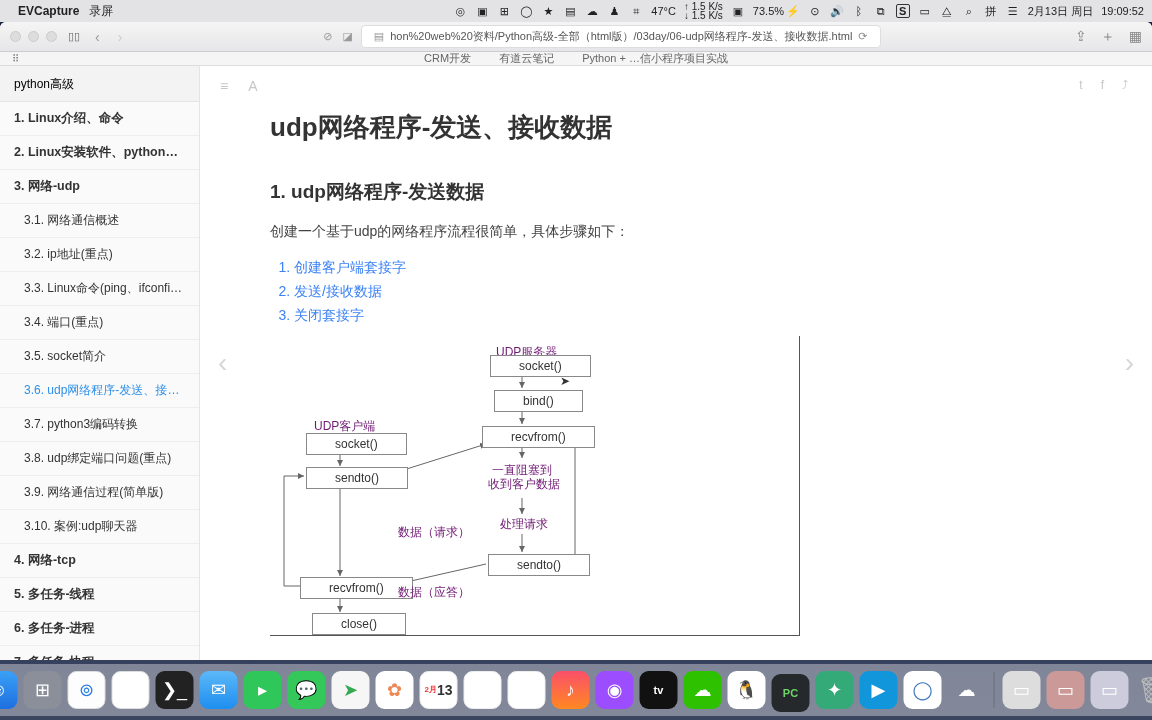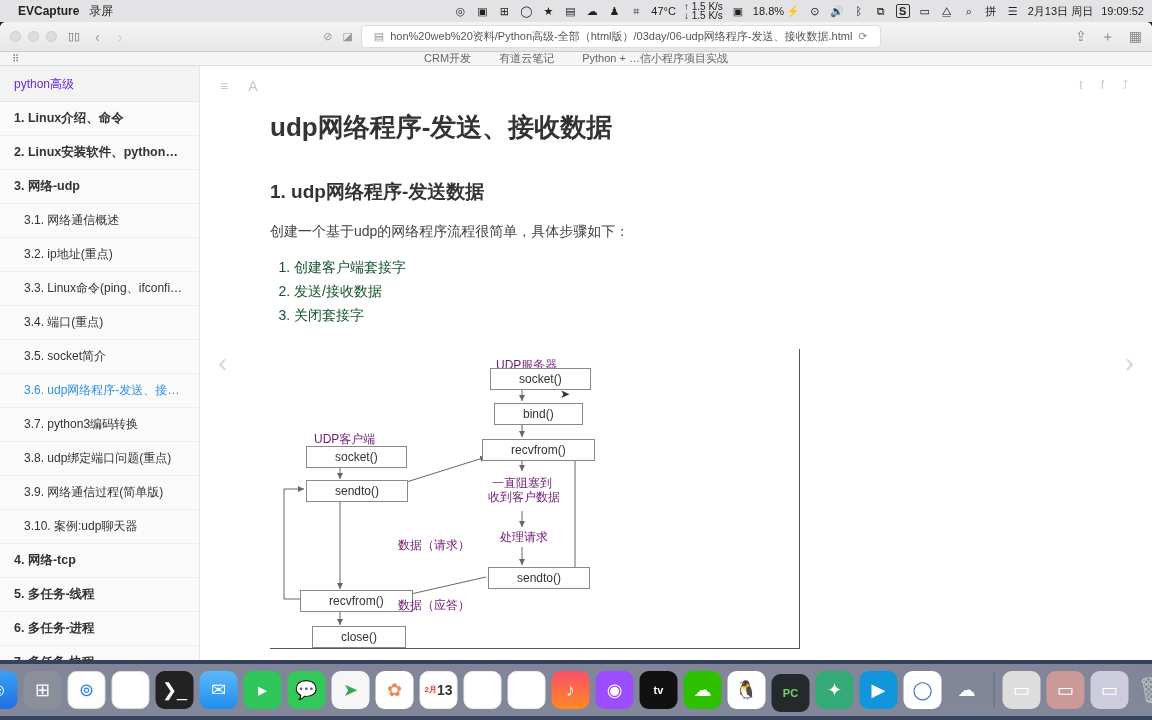--- a/index.html
+++ b/index.html
@@ -23,34 +23,34 @@
   .url { background:#fff; border:1px solid #ddd; border-radius:4px; padding:3px 12px; font-size:11px; color:#555; min-width:420px; text-align:center; display:flex; align-items:center; gap:6px; }
   .chrome-right { display:flex; gap:14px; color:#888; font-size:14px; }
 
   
   .bookbar { height:14px; background:#f5f5f5; border-bottom:1px solid #ddd; display:flex; align-items:center; padding:0 12px; gap:28px; font-size:11px; color:#666; justify-content:center; position:relative; }
   .bookbar .apps { position:absolute; left:12px; font-size:10px; color:#777; }
 
   
   .main { flex:1; display:flex; background:#fff; overflow:hidden; }
   .sidebar { width:200px; background:#fafafa; border-right:1px solid #e5e5e5; overflow-y:auto; font-size:12.5px; color:#333; }
-  .side-title { padding:10px 14px 8px; font-size:12px; color:#6d28d9; background:#f3f3f3; border-bottom:1px solid #e5e5e5; }
+  .side-title { padding:10px 14px 8px; font-size:12px; color:#000000; background:#f3f3f3; border-bottom:1px solid #e5e5e5; }
   .side-item { padding:8px 14px; border-bottom:1px solid #eee; cursor:pointer; white-space:nowrap; overflow:hidden; text-overflow:ellipsis; }
   .side-item.lev2 { padding-left:24px; font-size:12px; }
   .side-item.active { color:#2f8fe8; }
   .side-item.bold { font-weight:600; }
 
   .content-wrap { flex:1; position:relative; overflow:auto; }
   .content-inner { padding:44px 70px 30px 70px; color:#333; }
   .topicons { position:absolute; top:12px; right:24px; display:flex; gap:18px; color:#c7c7c7; font-size:12px; }
   .leftham { position:absolute; top:12px; left:20px; display:flex; gap:20px; color:#c7c7c7; font-size:14px; }
   h1.title { font-size:26px; font-weight:700; margin-bottom:34px; }
   h2.section { font-size:19px; font-weight:700; margin-bottom:18px; }
   p.intro { font-size:14px; margin-bottom:18px; color:#444; }
-  ol.steps { margin-left:24px; margin-bottom:24px; font-size:14px; color:#14532d; }
+  ol.steps { margin-left:24px; margin-bottom:11px; font-size:14px; color:#3b82f6; }
   ol.steps li { margin-bottom:6px; }
 
   
   .diagram { position:relative; width:530px; height:300px; border-right:1px solid #555; border-bottom:1px solid #555; margin-left:0; margin-top:6px; font-family:"Times New Roman",serif; }
   .dbox { position:absolute; border:1px solid #888; background:#fff; font-size:12px; padding:3px 28px; text-align:center; }
   .dlabel { position:absolute; font-size:12px; color:#701a75; }
   .diagram svg { position:absolute; top:0; left:0; }
   .cursor-ptr { position:absolute; font-size:12px;}
 
   
@@ -108,21 +108,21 @@
     <span class="mb-ico">▤</span>
     <span class="mb-ico">☁</span>
     <span class="mb-ico">♟</span>
     <span class="mb-ico">⌗</span>
     <span>47°C</span>
     <span class="stat">
       <div>↑ <span>1.5 K/s</span></div>
       <div>↓ <span>1.5 K/s</span></div>
     </span>
     <span class="mb-ico">▣</span>
-    <span style="display:flex;align-items:center;gap:2px;"><span>18.8%</span>⚡</span>
+    <span style="display:flex;align-items:center;gap:2px;"><span>73.5%</span>⚡</span>
     <span class="mb-ico">⊙</span>
     <span class="mb-ico">🔊</span>
     <span class="mb-ico">ᛒ</span>
     <span class="mb-ico">⧉</span>
     <span class="mb-ico" style="border:1px solid #333;border-radius:2px;padding:0 2px;font-weight:700;">S</span>
     <span class="mb-ico">▭</span>
     <span class="mb-ico">⧋</span>
     <span class="mb-ico">⌕</span>
     <span class="mb-ico">拼</span>
     <span class="mb-ico">☰</span>

